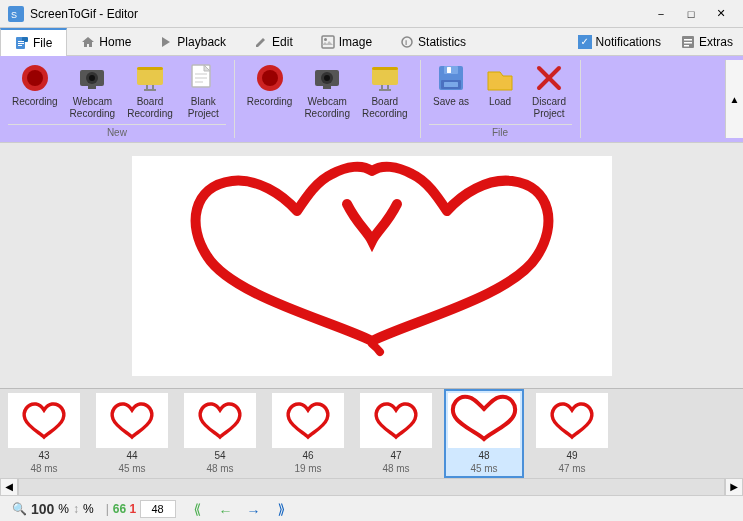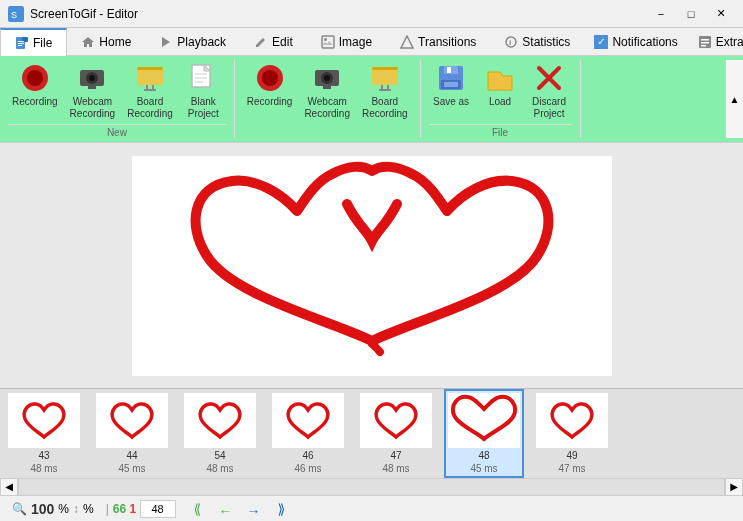--- a/index.html
+++ b/index.html
@@ -64,21 +64,21 @@
     .notif-checkbox {
       width: 14px; height: 14px;
       border: 2px solid #4a90d9;
       background: #4a90d9;
       display: flex; align-items: center; justify-content: center;
       color: white; font-size: 10px;
     }
 
     
     .ribbon {
-      background: #86efac;
+      background: #c4b5fd;
       border-bottom: 1px solid #ccc;
       display: flex;
       align-items: stretch;
       padding: 4px 0;
       min-height: 85px;
     }
     .ribbon-group {
       display: flex;
       flex-direction: column;
       align-items: stretch;
@@ -296,26 +296,20 @@
   <button class="ribbon-tab">
     <svg width="14" height="14" viewBox="0 0 14 14">
         <rect x="1" y="1" width="12" height="12" rx="1" fill="none" stroke="#888" stroke-width="1.5"></rect>
         <circle cx="4.5" cy="4.5" r="1.5" fill="#888"></circle>
         <path d="M1 10l3-3 2 2 2-3 4 4" fill="#bbb"></path>
       </svg>
     <span>Image</span>
   </button>
   <button class="ribbon-tab">
     <svg width="14" height="14" viewBox="0 0 14 14">
-        <polygon points="7,1 13,13 1,13" fill="none" stroke="#888" stroke-width="1.5"></polygon>
-      </svg>
-    <span>Transitions</span>
-  </button>
-  <button class="ribbon-tab">
-    <svg width="14" height="14" viewBox="0 0 14 14">
         <circle cx="7" cy="7" r="5" fill="none" stroke="#888" stroke-width="1.5"></circle>
         <text x="5" y="10" font-size="8" fill="#888" font-weight="bold">i</text>
       </svg>
     <span>Statistics</span>
   </button>
   <div class="ribbon-right-tabs">
     <div class="ribbon-right-tab">
       <div class="notif-checkbox">✓</div>
       <span>Notifications</span>
     </div>
@@ -518,21 +512,21 @@
     <span class="film-frame-time">48 ms</span>
   </div>
 
   <div class="film-frame">
     <div class="film-frame-img">
       <svg width="48" height="44" viewBox="0 0 48 44">
           <path d="M24 38C20 34,8 28,5 20C2 12,8 4,16 5C20 5.5,22 8,24 11C26 8,28 5.5,32 5C40 4,46 12,43 20C40 28,28 34,24 38z" fill="none" stroke="#dd1111" stroke-width="3.5" stroke-linecap="round"></path>
         </svg>
     </div>
     <span class="film-frame-num">46</span>
-    <span class="film-frame-time">46 ms</span>
+    <span class="film-frame-time">19 ms</span>
   </div>
 
   <div class="film-frame">
     <div class="film-frame-img">
       <svg width="48" height="44" viewBox="0 0 48 44">
           <path d="M24 38C20 34,8 28,5 20C2 12,8 4,16 5C20 5.5,22 8,24 11C26 8,28 5.5,32 5C40 4,46 12,43 20C40 28,28 34,24 38z" fill="none" stroke="#dd1111" stroke-width="3.5" stroke-linecap="round"></path>
         </svg>
     </div>
     <span class="film-frame-num">47</span>
     <span class="film-frame-time">48 ms</span>

